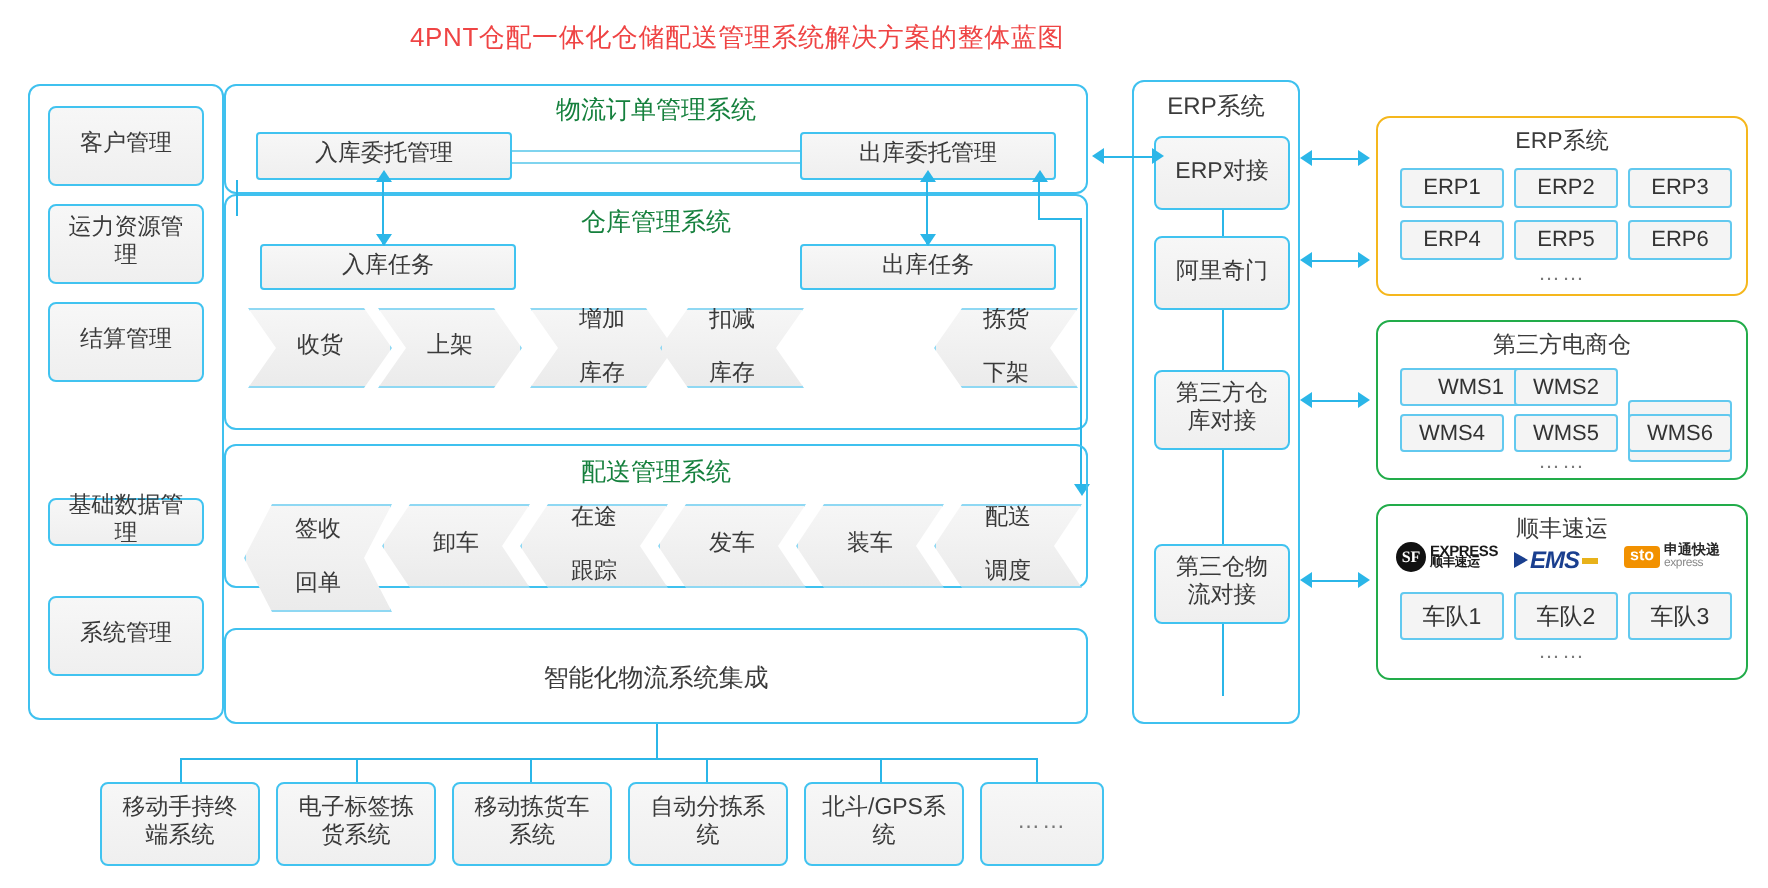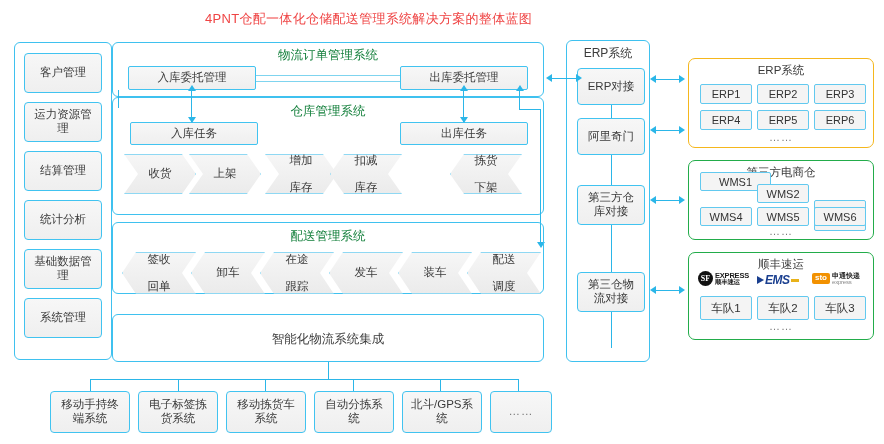--- a/index.html
+++ b/index.html
@@ -138,24 +138,21 @@
 
   <div class="gbox" style="left:24px;top:53px;width:78px;height:40px;">
     <span>客户管理</span>
   </div>
   <div class="gbox" style="left:24px;top:102px;width:78px;height:40px;">
     <span style="padding:0 4px;">运力资源管理</span>
   </div>
   <div class="gbox" style="left:24px;top:151px;width:78px;height:40px;">
     <span>结算管理</span>
   </div>
-  <div class="gbox" style="left:24px;top:200px;width:78px;height:40px;">
-    <span>统计分析</span>
-  </div>
-  <div class="gbox" style="left:24px;top:249px;width:78px;height:40px;">
+  <div class="gbox" style="left:24px;top:249px;width:78px;height:24px;">
     <span style="padding:0 4px;">基础数据管理</span>
   </div>
   <div class="gbox" style="left:24px;top:298px;width:78px;height:40px;">
     <span>系统管理</span>
   </div>
 
   <div class="panel" style="left:112px;top:42px;width:432px;height:55px;">
     <div class="panel-title" style="top:4px;">物流订单管理系统</div>
   </div>
   <div class="gbox plain" style="left:128px;top:66px;width:128px;height:24px;">
@@ -190,21 +187,21 @@
       <span>增加</span><br>
       <span>库存</span>
     </span>
   </div>
   <div class="chev l" style="left:330px;top:154px;width:72px;height:40px;">
     <span>
       <span>扣减</span><br>
       <span>库存</span>
     </span>
   </div>
-  <div class="chev l" style="left:450px;top:154px;width:72px;height:40px;">
+  <div class="chev l" style="left:467px;top:154px;width:72px;height:40px;">
     <span>
       <span>拣货</span><br>
       <span>下架</span>
     </span>
   </div>
 
   <div class="ln lnv" style="left:191px;top:90px;height:32px;"></div>
   <div class="arrow ar-up" style="left:188px;top:85px;"></div>
   <div class="arrow ar-down" style="left:188px;top:117px;"></div>
 
@@ -217,21 +214,21 @@
   <div class="ln lnh" style="left:519px;top:109px;width:22px;"></div>
   <div class="ln lnv" style="left:540px;top:109px;height:134px;"></div>
   <div class="arrow ar-down" style="left:537px;top:242px;"></div>
 
   <div class="ln lnv" style="left:118px;top:90px;height:18px;"></div>
 
   <div class="panel" style="left:112px;top:222px;width:432px;height:72px;">
     <div class="panel-title" style="top:5px;">配送管理系统</div>
   </div>
 
-  <div class="chev l" style="left:122px;top:252px;width:74px;height:42px;">
+  <div class="chev l" style="left:122px;top:252px;width:74px;height:54px;">
     <span>
       <span>签收</span><br>
       <span>回单</span>
     </span>
   </div>
   <div class="chev l" style="left:191px;top:252px;width:74px;height:42px;">
     <span>卸车</span>
   </div>
   <div class="chev l" style="left:260px;top:252px;width:74px;height:42px;">
     <span>
@@ -346,21 +343,21 @@
   <div class="cell" style="left:757px;top:110px;width:52px;height:20px;">
     <span>ERP5</span>
     </div>
   <div class="cell" style="left:814px;top:110px;width:52px;height:20px;">
     <span>ERP6</span>
     </div>
   <div class="dots" style="left:688px;top:131px;width:186px;">……</div>
 
   <div class="grp" style="left:688px;top:160px;width:186px;height:80px;border:1.6px solid #22ac4a;"></div>
   <div class="grp-title" style="left:688px;top:165px;width:186px;">第三方电商仓</div>
-  <div class="cell" style="left:700px;top:172px;width:71px;height:19px;">
+  <div class="cell" style="left:700px;top:184px;width:71px;height:19px;">
     <span>WMS1</span>
     </div>
   <div class="cell" style="left:757px;top:184px;width:52px;height:19px;">
     <span>WMS2</span>
     </div>
   <div class="cell" style="left:814px;top:200px;width:52px;height:31px;text-decoration:underline;">
     <span>WMS3</span>
     </div>
   <div class="cell" style="left:700px;top:207px;width:52px;height:19px;">
     <span>WMS4</span>

